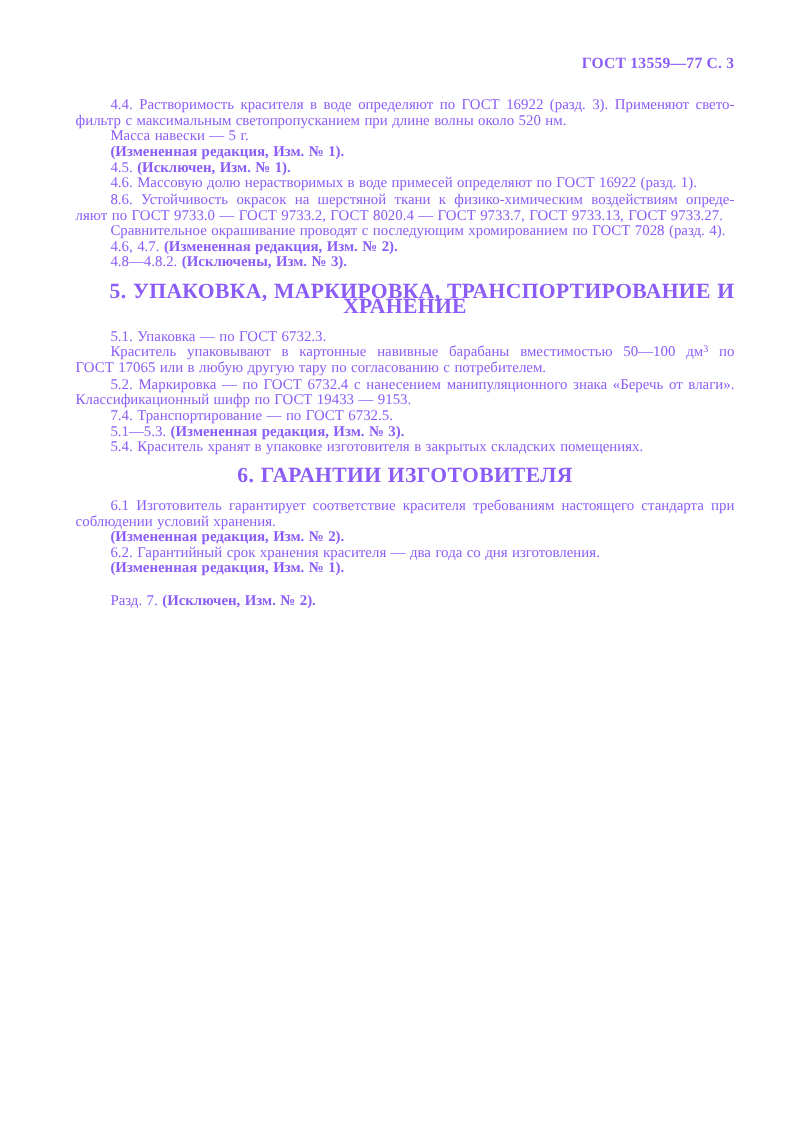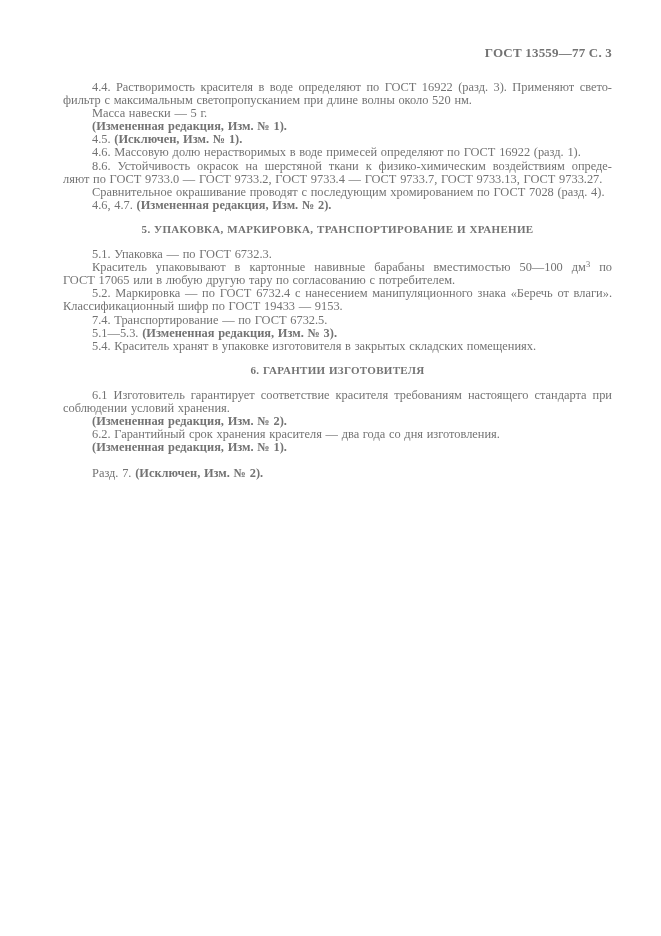--- a/index.html
+++ b/index.html
@@ -2,21 +2,21 @@
 <html lang="ru"><head>
 <meta charset="utf-8">
 <style>
   html, body { margin: 0; padding: 0; }
   body { background: #ffffff; }
   .page {
     position: relative;
     width: 661px;
     height: 936px;
     background: #ffffff;
-    color: #737373;
+    color: #8b5cf6;
     font-family: "Liberation Serif", "DejaVu Serif", serif;
     overflow: hidden;
     box-sizing: border-box;
   }
   .content {
     box-sizing: border-box;
     padding: 46px 49px 0 63px;
     width: 100%;
   }
   .page-header {
@@ -38,21 +38,21 @@
     white-space: normal;
     text-align: justify;
     text-align-last: justify;
   }
   .line.indent { text-indent: 29px; }
   .line.heading {
     white-space: normal;
     text-align: right;
     text-align-last: center;
     font-weight: 700;
-    font-size: 11px;
+    font-size: 18px;
     letter-spacing: 0.3px;
     margin: 11px 0 12px 0;
   }
   .line.spacer { height: 13.1px; }
   .bold { font-weight: 700; }
   .line sup {
     font-size: 8.5px;
     line-height: 0;
     vertical-align: 4px;
   }
@@ -64,23 +64,24 @@
   <div class="content">
     <div class="page-header">ГОСТ 13559—77 С. 3</div>
     <div>
         <div class="line body indent justify"><span>4.4. Растворимость красителя в воде определяют по ГОСТ 16922 (разд. 3). Применяют свето-</span></div>
         <div class="line body"><span>фильтр с максимальным светопропусканием при длине волны около 520 нм.</span></div>
         <div class="line body indent"><span>Масса навески — 5 г.</span></div>
         <div class="line body indent"><span class="bold">(Измененная редакция, Изм. № 1).</span></div>
         <div class="line body indent"><span>4.5. </span><span class="bold">(Исключен, Изм. № 1).</span></div>
         <div class="line body indent"><span>4.6. Массовую долю нерастворимых в воде примесей определяют по ГОСТ 16922 (разд. 1).</span></div>
         <div class="line body indent justify"><span>8.6. Устойчивость окрасок на шерстяной ткани к физико-химическим воздействиям опреде-</span></div>
-        <div class="line body"><span>ляют по ГОСТ 9733.0 — ГОСТ 9733.2, ГОСТ 9733.4 — ГОСТ 9733.7, ГОСТ 9733.13, ГОСТ 9733.27.</span></div>
+        <div class="line body"><span>ляют по ГОСТ 9733.0 — ГОСТ 9733.2, ГОСТ 8020.4 — ГОСТ 9733.7, ГОСТ 9733.13, ГОСТ 9733.27.</span></div>
         <div class="line body indent"><span>Сравнительное окрашивание проводят с последующим хромированием по ГОСТ 7028 (разд. 4).</span></div>
         <div class="line body indent"><span>4.6, 4.7. </span><span class="bold">(Измененная редакция, Изм. № 2).</span></div>
+        <div class="line body indent"><span>4.8—4.8.2. </span><span class="bold">(Исключены, Изм. № 3).</span></div>
         <div class="line heading"><span class="bold">5. УПАКОВКА, МАРКИРОВКА, ТРАНСПОРТИРОВАНИЕ И ХРАНЕНИЕ</span></div>
         <div class="line body indent"><span>5.1. Упаковка — по ГОСТ 6732.3.</span></div>
         <div class="line body indent justify"><span>Краситель упаковывают в картонные навивные барабаны вместимостью 50—100 дм</span><sup>3</sup><span> по</span></div>
         <div class="line body"><span>ГОСТ 17065 или в любую другую тару по согласованию с потребителем.</span></div>
         <div class="line body indent justify"><span>5.2. Маркировка — по ГОСТ 6732.4 с нанесением манипуляционного знака «Беречь от влаги».</span></div>
         <div class="line body"><span>Классификационный шифр по ГОСТ 19433 — 9153.</span></div>
         <div class="line body indent"><span>7.4. Транспортирование — по ГОСТ 6732.5.</span></div>
         <div class="line body indent"><span>5.1—5.3. </span><span class="bold">(Измененная редакция, Изм. № 3).</span></div>
         <div class="line body indent"><span>5.4. Краситель хранят в упаковке изготовителя в закрытых складских помещениях.</span></div>
         <div class="line heading"><span class="bold">6. ГАРАНТИИ ИЗГОТОВИТЕЛЯ</span></div>

